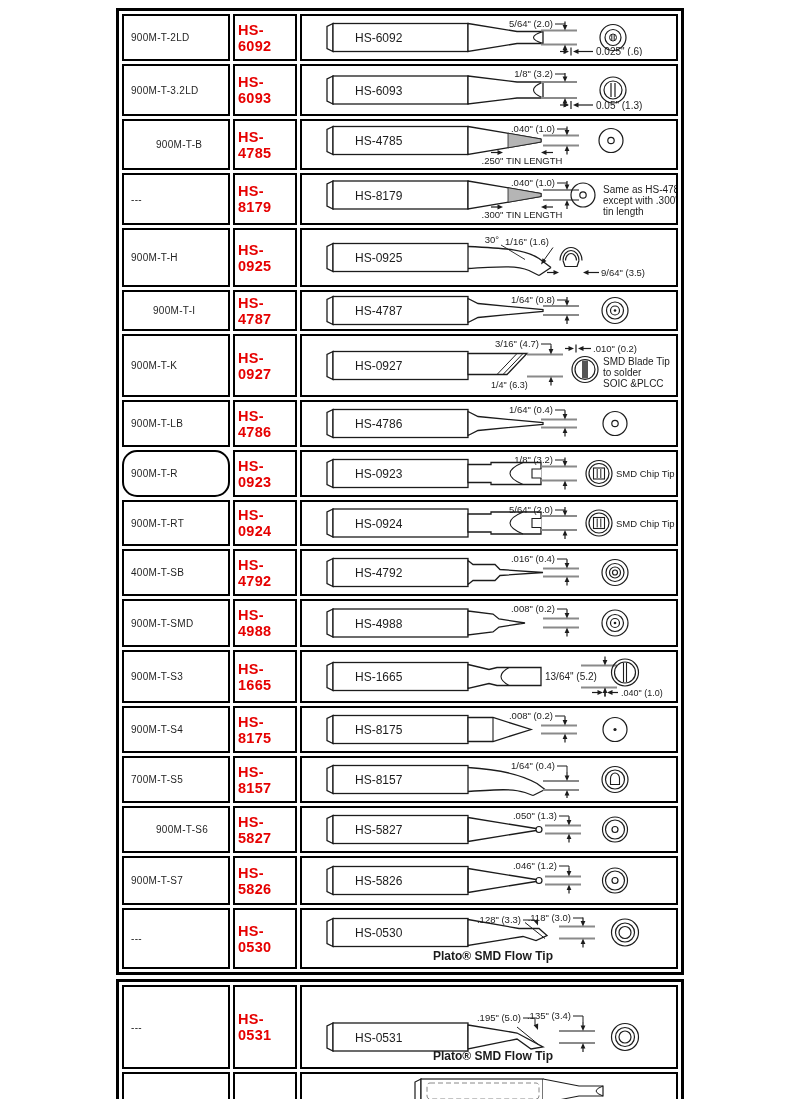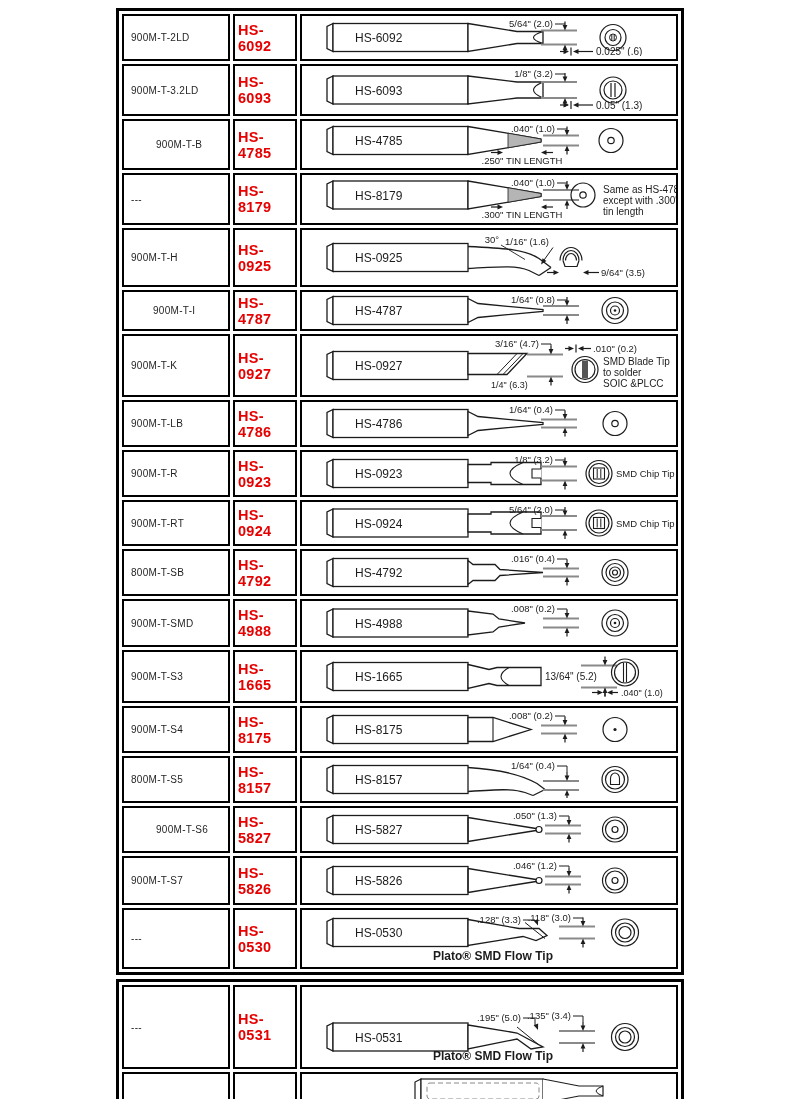--- a/index.html
+++ b/index.html
@@ -285,21 +285,21 @@
               <line x1="252" y1="5" x2="262" y2="5" stroke="#1c1c1c" stroke-width="1"></line>
               <line x1="262" y1="5" x2="262" y2="5.5" stroke="#1c1c1c" stroke-width="1"></line>
               <g>
                 <circle cx="312" cy="18.5" r="12" fill="none" stroke="#1c1c1c" stroke-width="1.2"></circle>
                 <circle cx="312" cy="18.5" r="3.2" fill="none" stroke="#1c1c1c" stroke-width="1.2"></circle>
               </g>
             </svg>
           </td>
         </tr>
         <tr>
-          <td class="model" style="height: 41px;">900M-T-R</td>
+          <td class="model" style="height: 41px; border-radius: 15px;">900M-T-R</td>
           <td class="part" style="color: rgb(230, 0, 0);">HS-0923</td>
           <td class="diagram">
             <svg width="374" height="37" viewBox="0 0 374 37">
               <g>
                 <path d="M30,4.5 L24,7.5 L24,29.5 L30,32.5 Z" fill="#fff" stroke="#1c1c1c" stroke-width="1.3"></path>
                 <rect x="30" y="4.5" width="135" height="28" fill="#fff" stroke="#1c1c1c" stroke-width="1.3"></rect>
                 <text x="52" y="23" font-size="12" text-anchor="start">HS-0923</text>
               </g>
               <path d="M165,9.5 L188,9.5 L188,7.5 L238,7.5 L238,29.5 L188,29.5 L188,27.5 L165,27.5 Z" fill="#fff" stroke="#1c1c1c" stroke-width="1.3"></path>
               <path d="M220,7.5 Q194,18.5 220,29.5" fill="none" stroke="#1c1c1c" stroke-width="1.1"></path>
@@ -351,21 +351,21 @@
                 <circle cx="296" cy="18" r="10" fill="none" stroke="#1c1c1c" stroke-width="1.2"></circle>
                 <rect x="290.5" y="12.5" width="11" height="11" fill="none" stroke="#1c1c1c" stroke-width="1.1"></rect>
                 <line x1="294.2" y1="13.5" x2="294.2" y2="22.5" stroke="#1c1c1c" stroke-width="1"></line>
                 <line x1="297.8" y1="13.5" x2="297.8" y2="22.5" stroke="#1c1c1c" stroke-width="1"></line>
               </g>
               <text x="313" y="21.5" font-size="9.5" text-anchor="start">SMD Chip Tip</text>
             </svg>
           </td>
         </tr>
         <tr>
-          <td class="model" style="height: 41px;">800M-T-SB</td>
+          <td class="model" style="height: 41px;">400M-T-SB</td>
           <td class="part" style="color: rgb(230, 0, 0);">HS-4792</td>
           <td class="diagram">
             <svg width="374" height="37" viewBox="0 0 374 37">
               <g>
                 <path d="M30,4.5 L24,7.5 L24,29.5 L30,32.5 Z" fill="#fff" stroke="#1c1c1c" stroke-width="1.3"></path>
                 <rect x="30" y="4.5" width="135" height="28" fill="#fff" stroke="#1c1c1c" stroke-width="1.3"></rect>
                 <text x="52" y="23" font-size="12" text-anchor="start">HS-4792</text>
               </g>
               <path d="M165,6.5 L170,10.5 L192,10.5 L197,15.5 L240,18.5 L197,21.5 L192,26.5 L170,26.5 L165,30.5 Z" fill="#fff" stroke="#1c1c1c" stroke-width="1.3"></path>
               <line x1="240" y1="14.5" x2="276" y2="14.5" stroke="#8a8a8a" stroke-width="2"></line>
@@ -471,21 +471,21 @@
               <line x1="252" y1="5" x2="262" y2="5" stroke="#1c1c1c" stroke-width="1"></line>
               <line x1="262" y1="5" x2="262" y2="5.5" stroke="#1c1c1c" stroke-width="1"></line>
               <g>
                 <circle cx="312" cy="18.5" r="12" fill="none" stroke="#1c1c1c" stroke-width="1.2"></circle>
                 <circle cx="312" cy="18.5" r="1.6" fill="#1c1c1c"></circle>
               </g>
             </svg>
           </td>
         </tr>
         <tr>
-          <td class="model" style="height: 41px;">800M-T-S5</td>
+          <td class="model" style="height: 41px;">700M-T-S5</td>
           <td class="part" style="color: rgb(230, 0, 0);">HS-8157</td>
           <td class="diagram">
             <svg width="374" height="37" viewBox="0 0 374 37">
               <g>
                 <path d="M30,4.5 L24,7.5 L24,29.5 L30,32.5 Z" fill="#fff" stroke="#1c1c1c" stroke-width="1.3"></path>
                 <rect x="30" y="4.5" width="135" height="28" fill="#fff" stroke="#1c1c1c" stroke-width="1.3"></rect>
                 <text x="52" y="23" font-size="12" text-anchor="start">HS-8157</text>
               </g>
               <path d="M165,6.5 C200,8.5 220,14.5 234,22.5 L242,28.5" fill="none" stroke="#1c1c1c" stroke-width="1.3"></path>
               <path d="M165,30.5 C195,28.5 210,27.5 222,31.5 L230,34.5" fill="none" stroke="#1c1c1c" stroke-width="1.3"></path>

